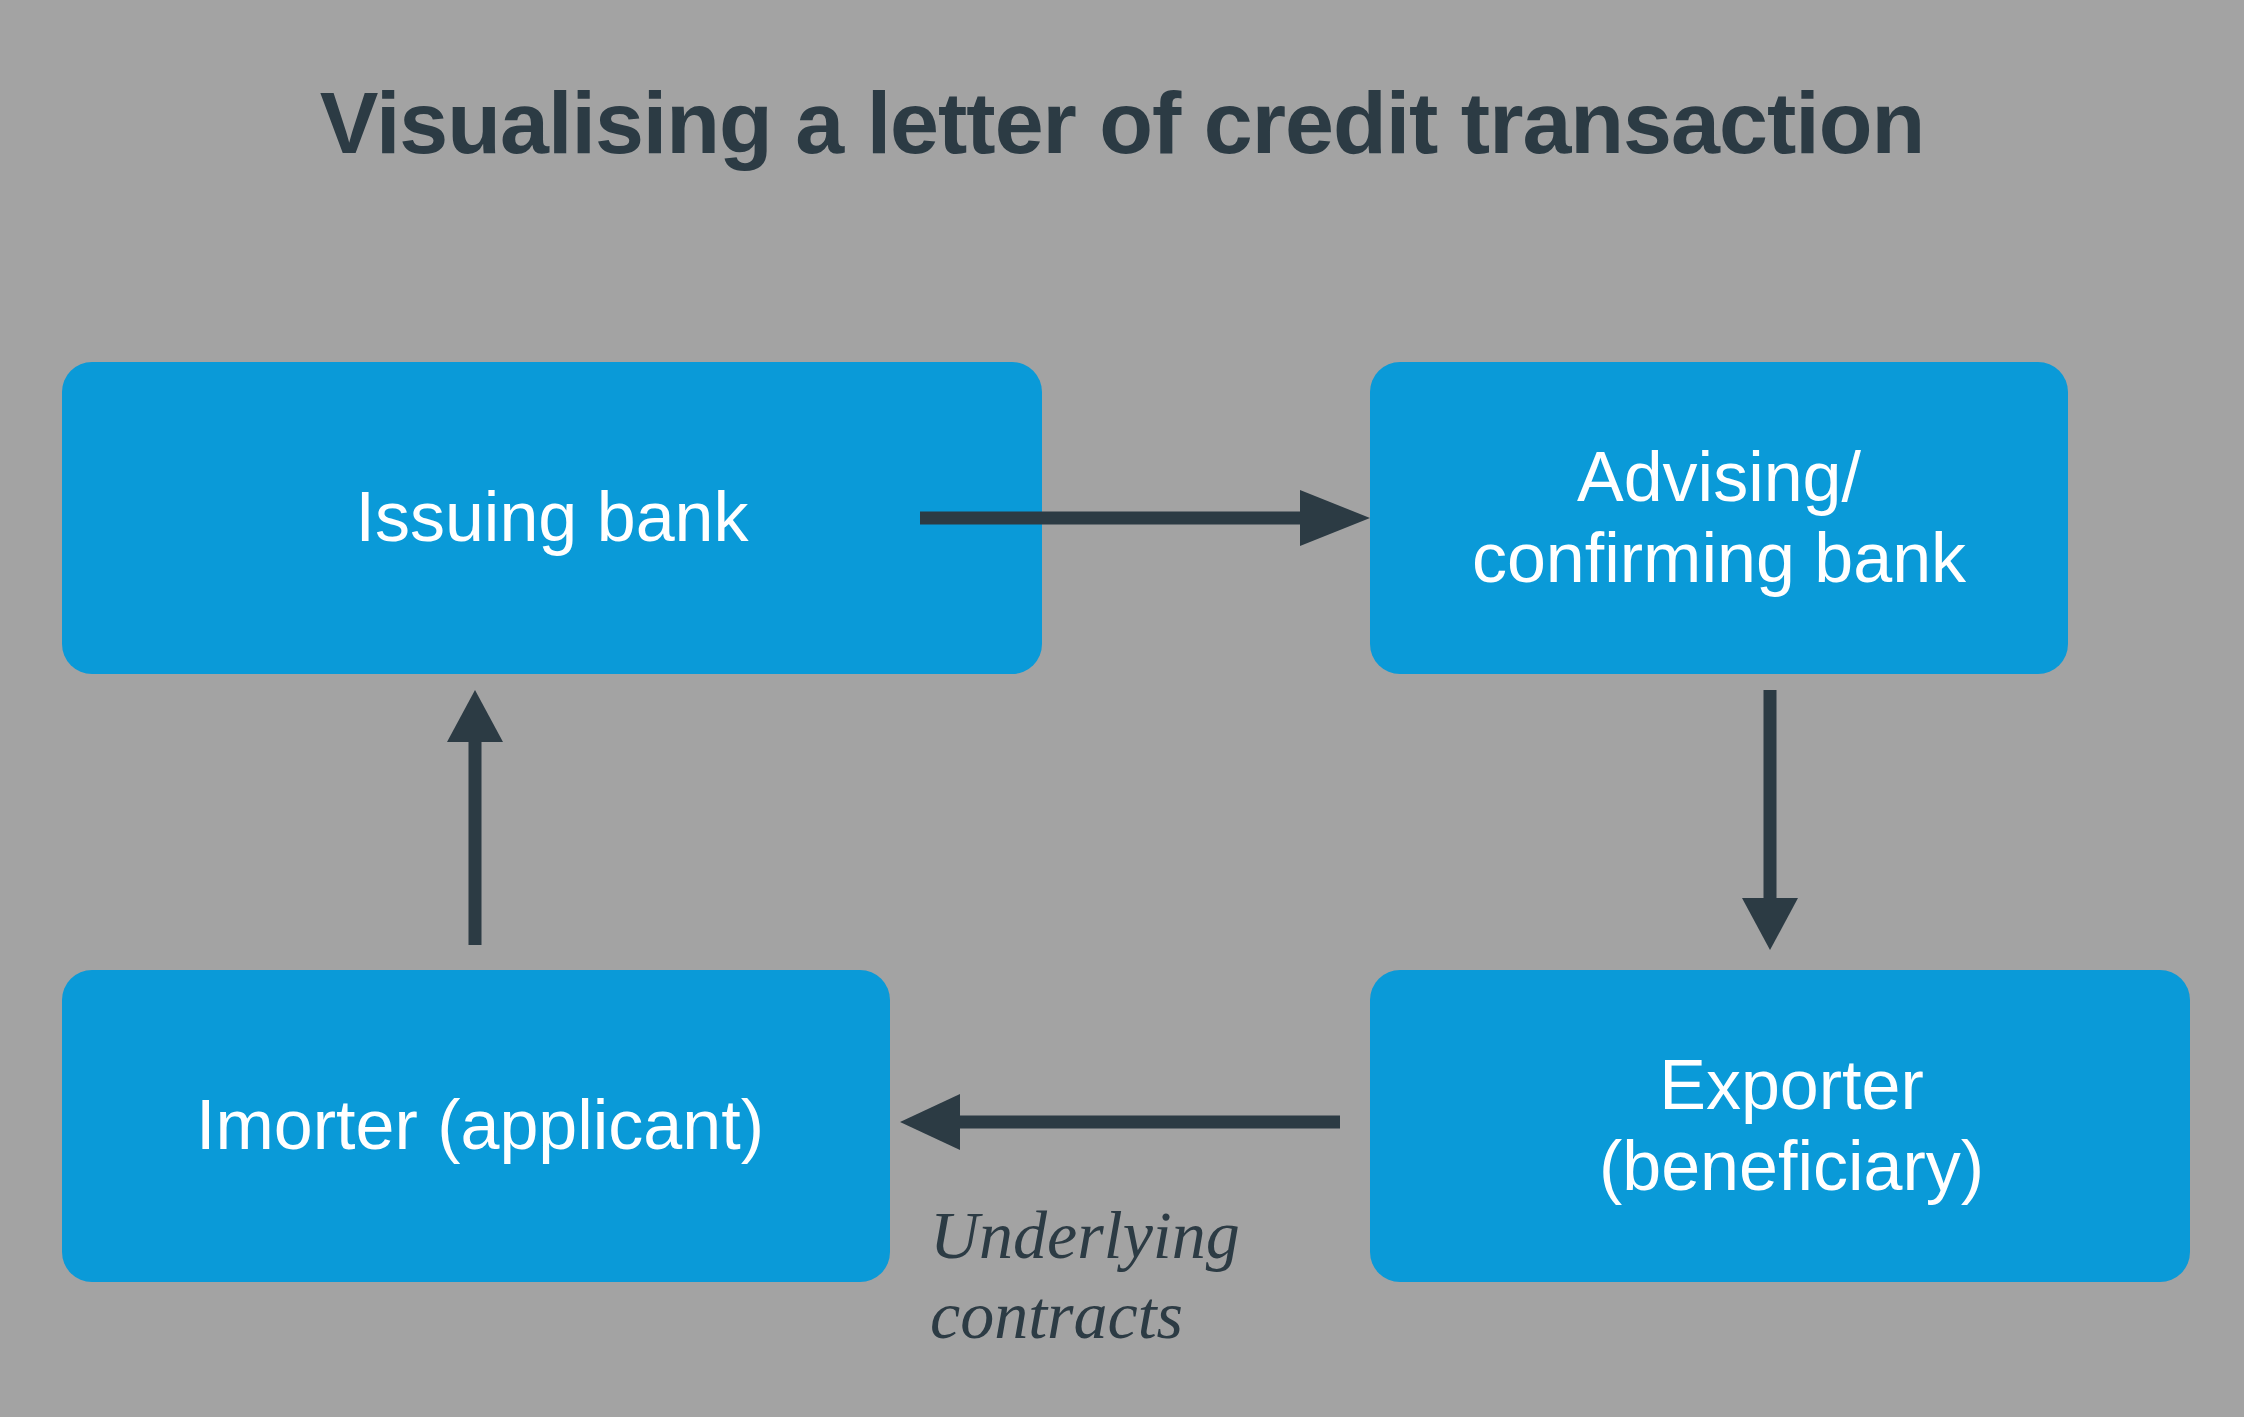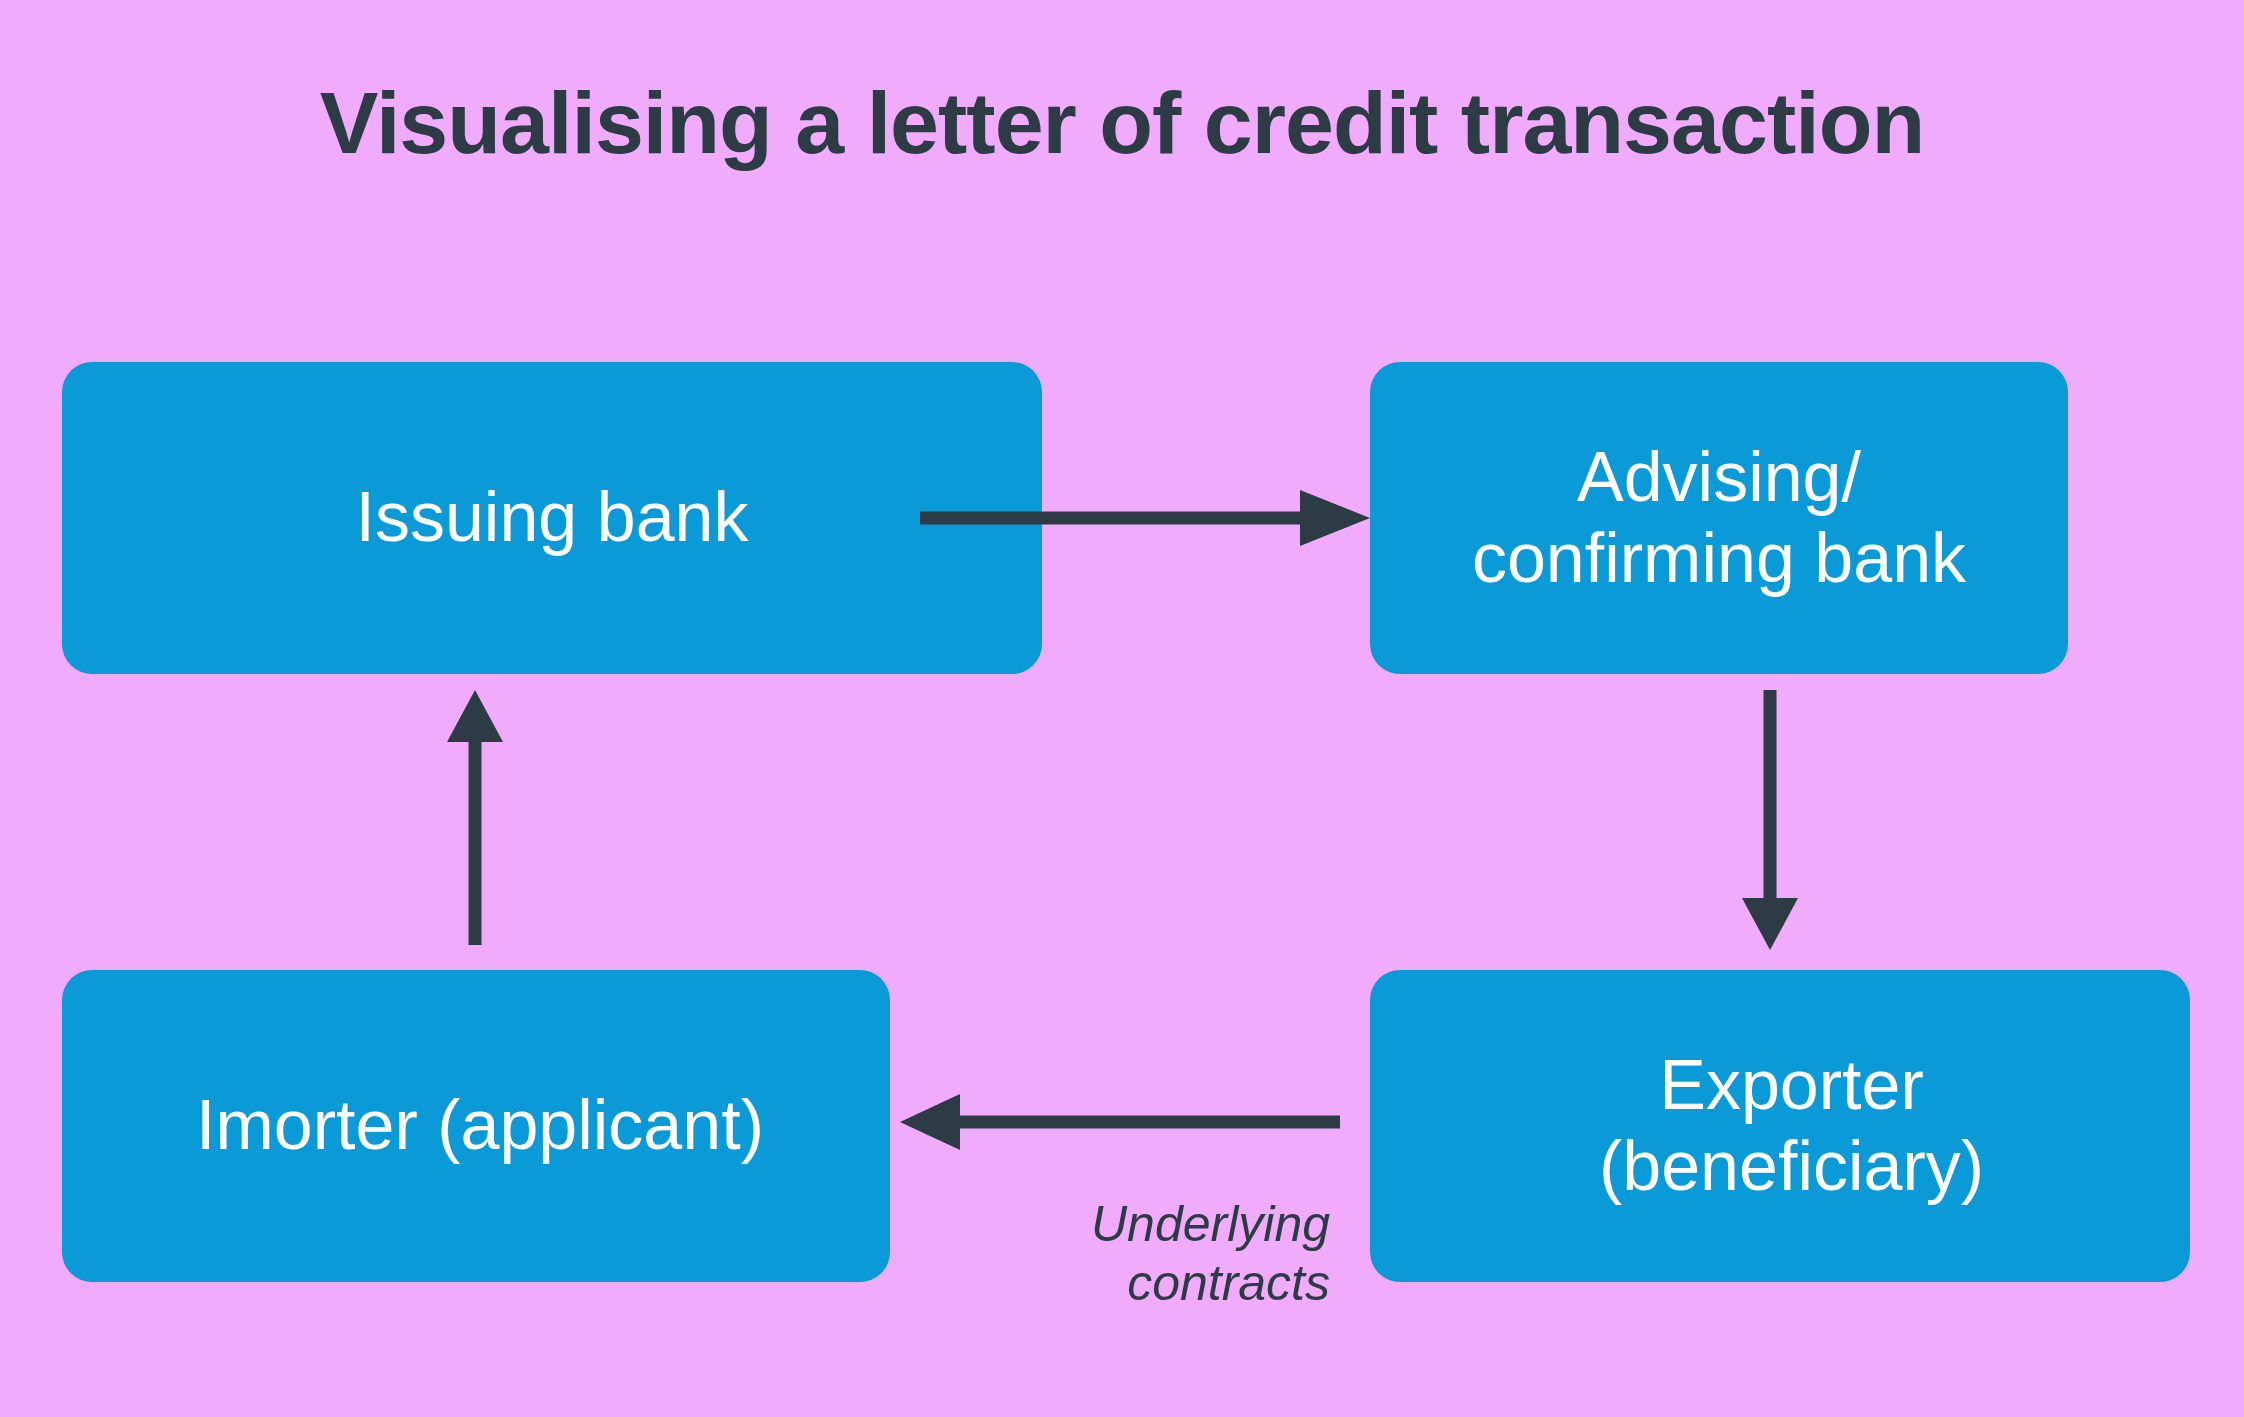--- a/index.html
+++ b/index.html
@@ -5,21 +5,21 @@
   html, body {
     margin: 0;
     padding: 0;
     background: #ffffff;
   }
 
   #canvas {
     position: relative;
     width: 2244px;
     height: 1417px;
-    background: #f0abfc;
+    background: #a3a3a3;
     overflow: hidden;
     font-family: "Liberation Sans", sans-serif;
   }
 
   
   #page-title {
     position: absolute;
     left: 0;
     top: 72px;
     width: 2244px;
@@ -95,24 +95,24 @@
     height: 1417px;
     pointer-events: none;
   }
 
   
   #caption-underlying-contracts {
     position: absolute;
     left: 930px;
     top: 1195px;
     width: 400px;
-    text-align: right;
-    font-family: Liberation Sans, sans-serif;
+    text-align: left;
+    font-family: Liberation Serif, serif;
     font-style: italic;
-    font-size: 50px;
+    font-size: 68px;
     line-height: 1.18;
     color: #2C3B44;
     white-space: pre-line;
   }
 </style>
 </head>
 <body>
 
 <div id="canvas">
 

